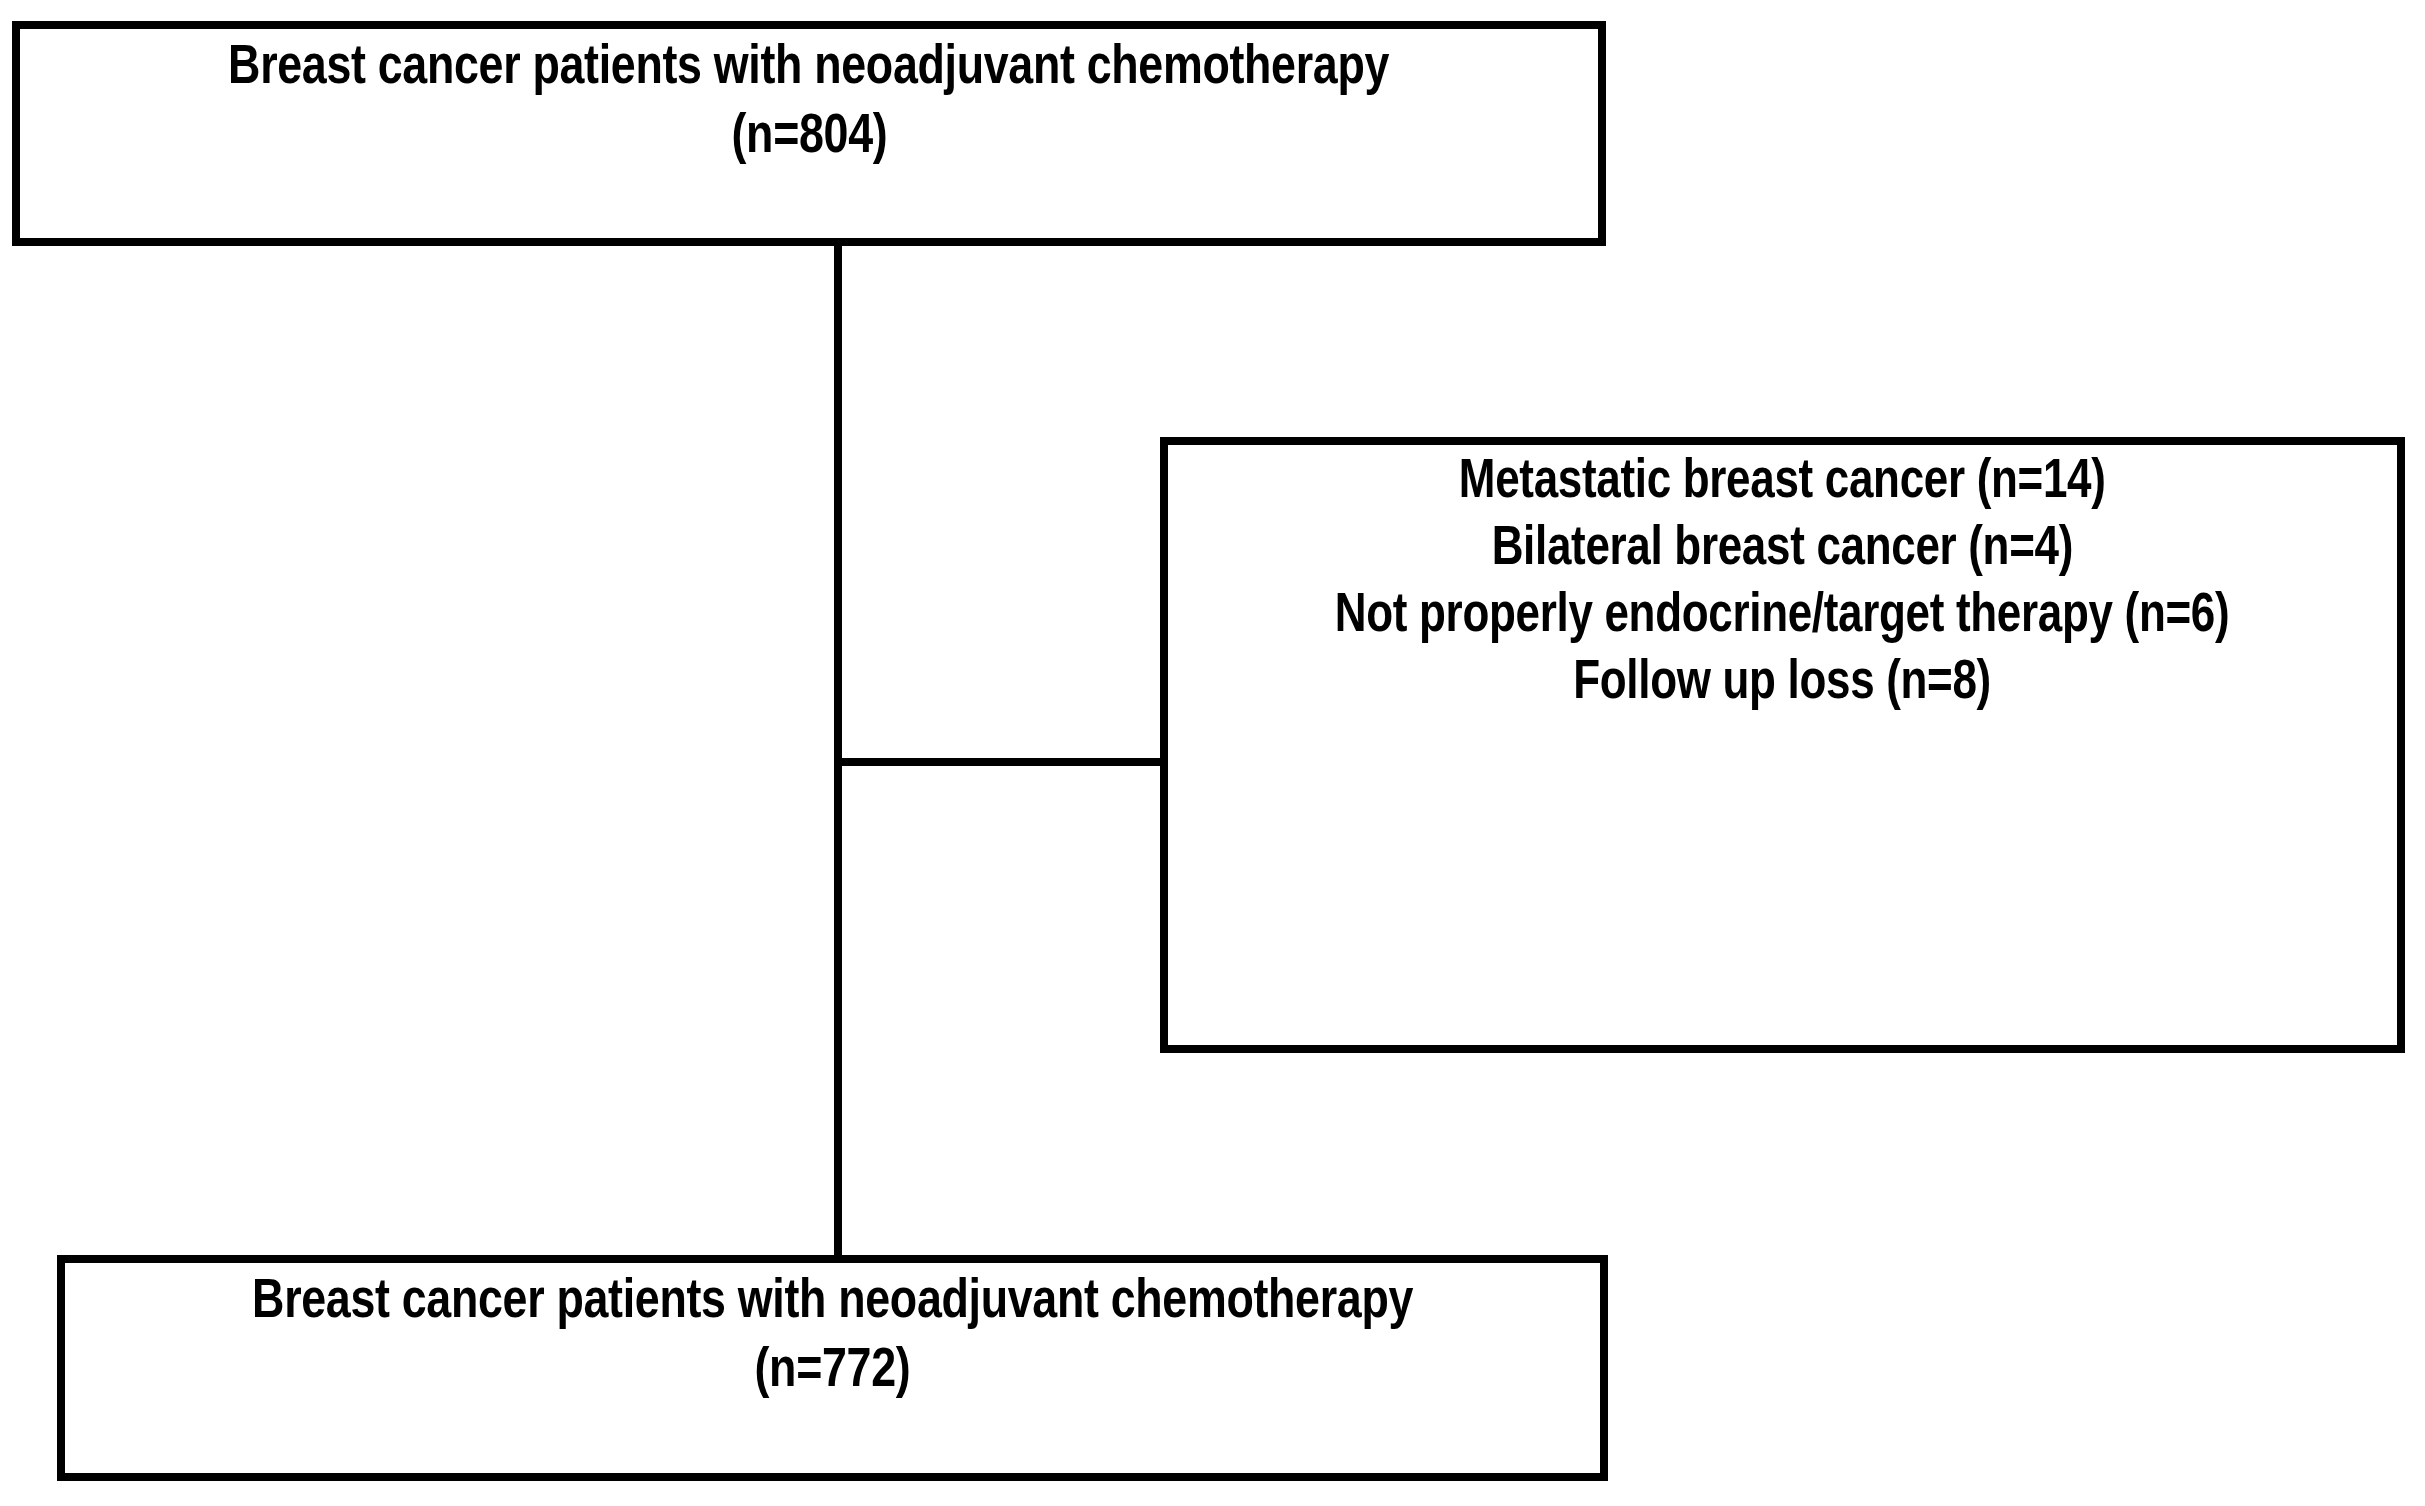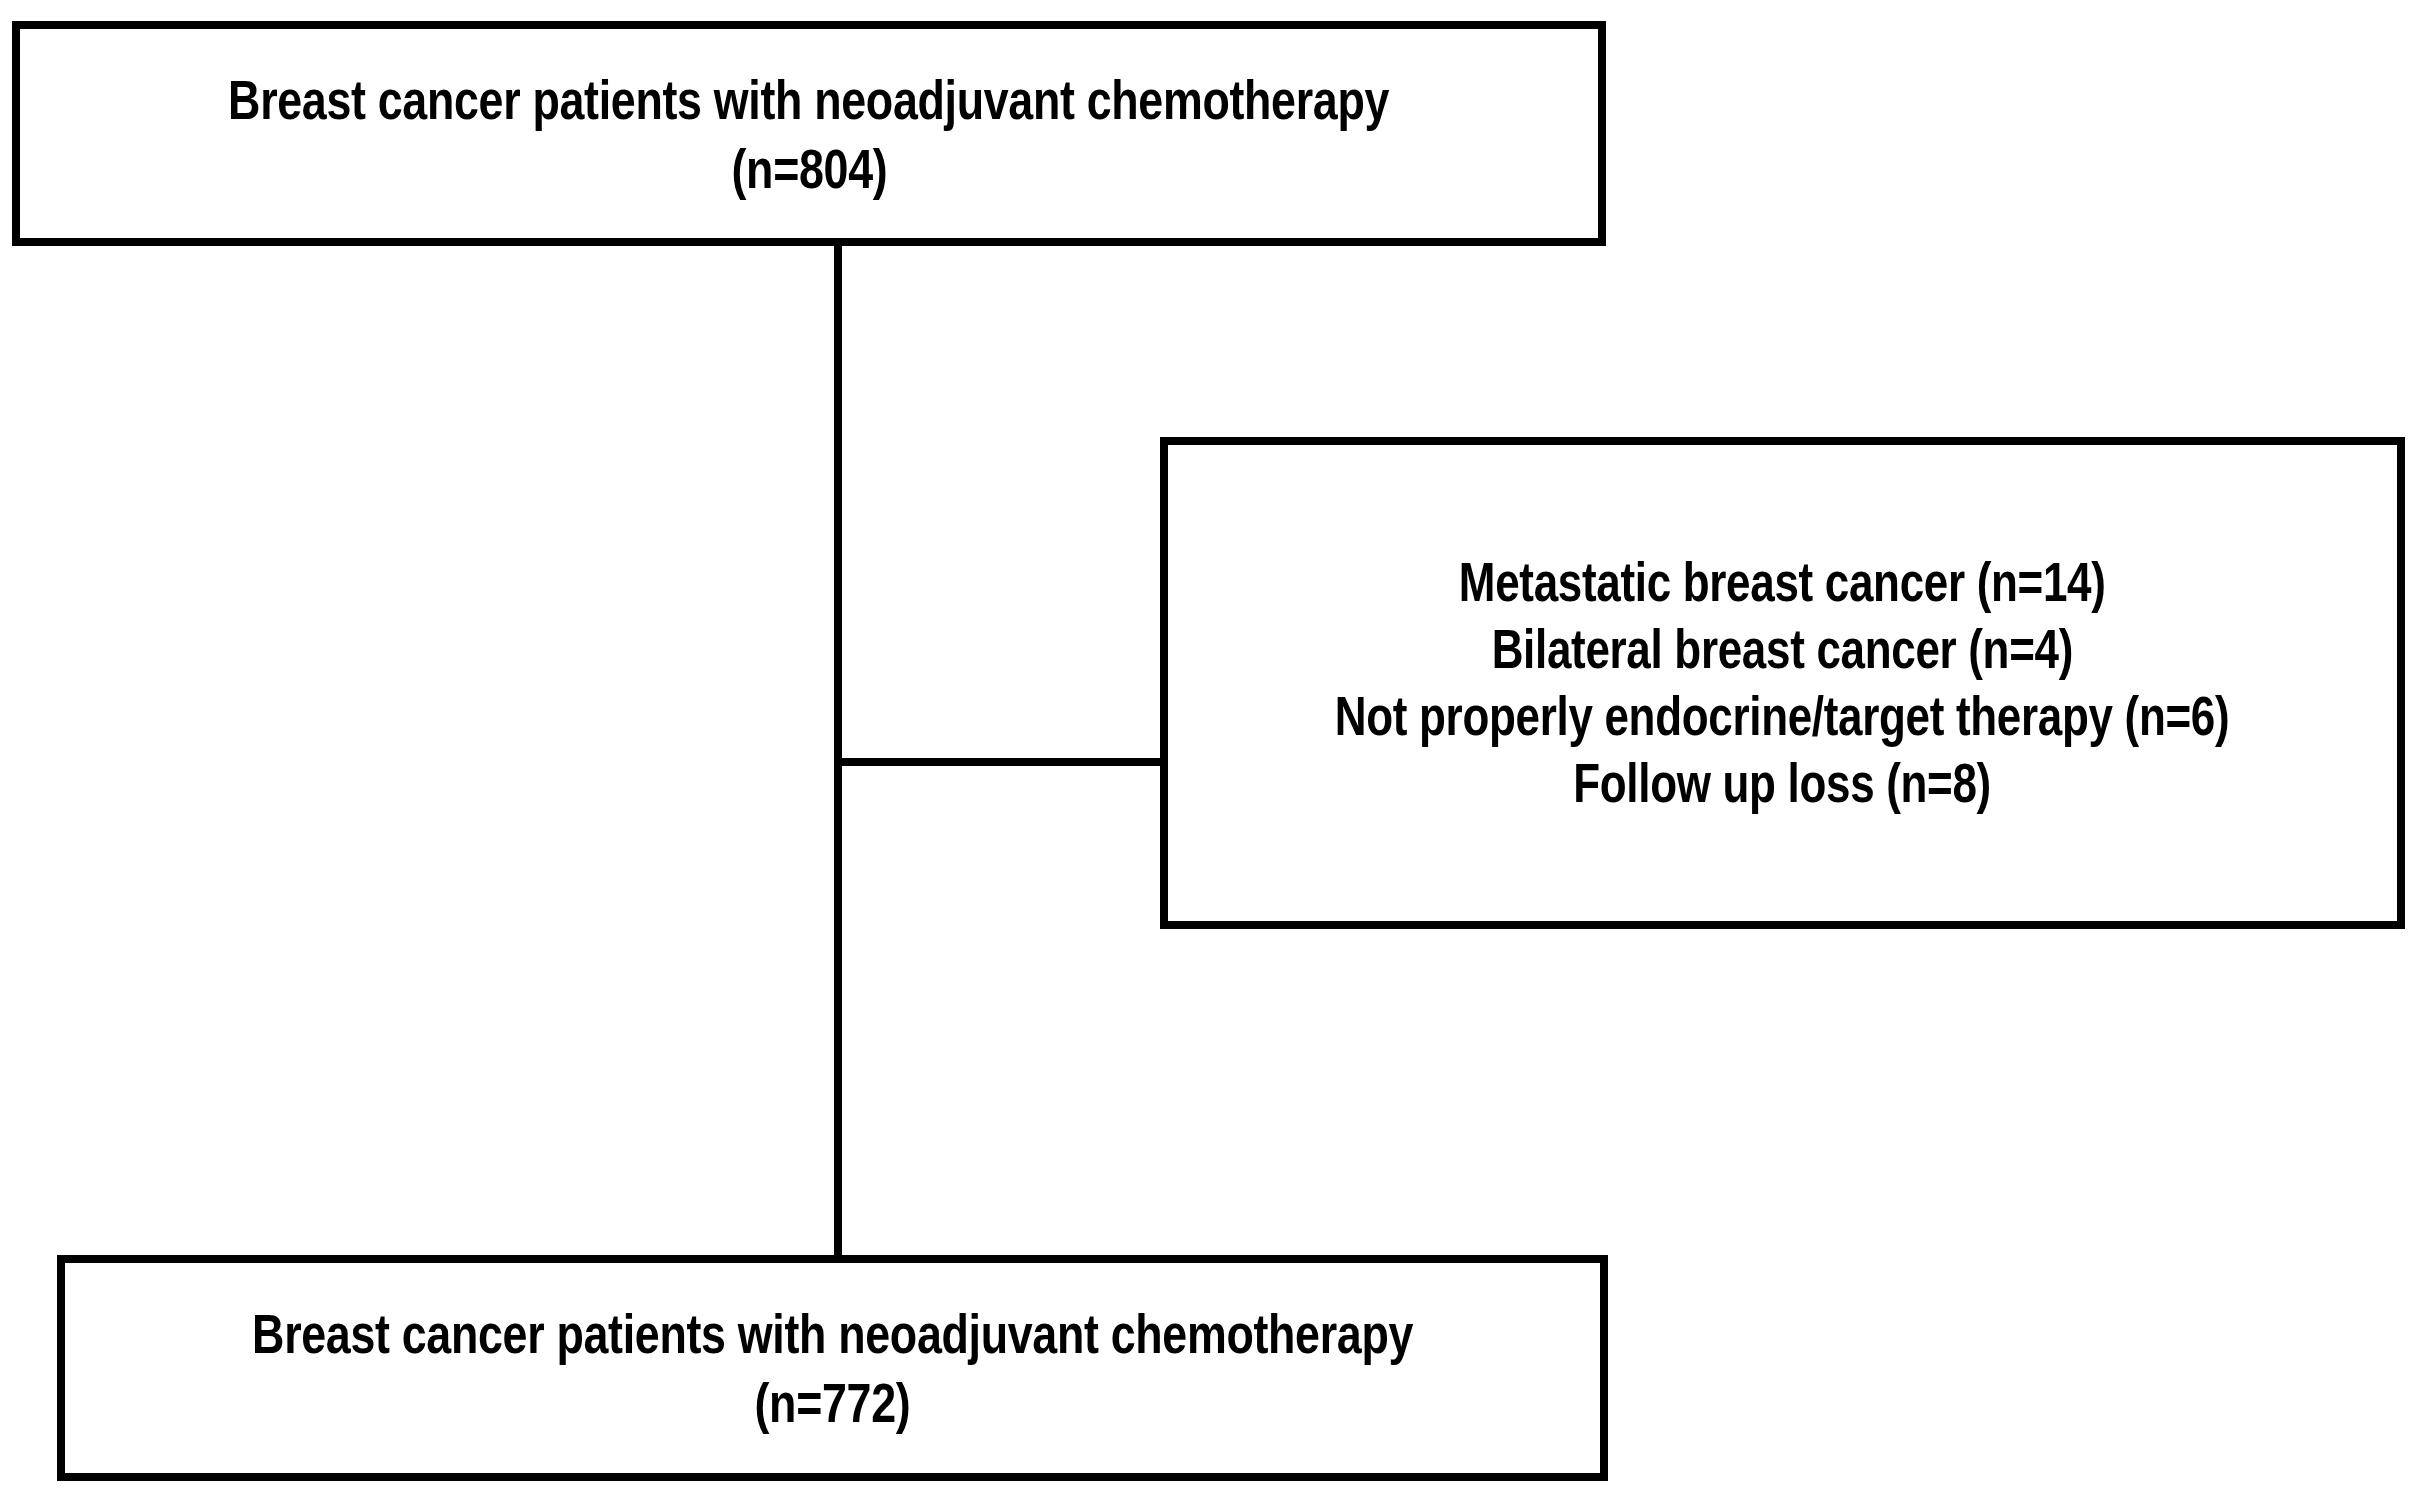--- a/index.html
+++ b/index.html
@@ -19,21 +19,20 @@
 
   
   .node {
     position: absolute;
     box-sizing: border-box;
     background: #ffffff;
     border: 8.4px solid #000000;
     display: flex;
     flex-direction: column;
     align-items: center;
-    justify-content: center;
     z-index: 3;
   }
 
   .node .line {
     color: #000000;
     font-weight: 700;
     white-space: nowrap;
     text-align: center;
     letter-spacing: -0.4px;
     transform: scaleX(0.80);
@@ -56,21 +55,21 @@
     width: 1551px;
     height: 226px;
   }
   #node-analyzed .line { font-size: 56px; line-height: 69px; }
 
   
   #node-excluded {
     left: 1160px;
     top: 437px;
     width: 1245px;
-    height: 492px;
+    height: 616px;
   }
   #node-excluded .line { font-size: 55px; line-height: 67px; }
 
   
   .connector {
     position: absolute;
     background: #000000;
     z-index: 1;
   }
 

